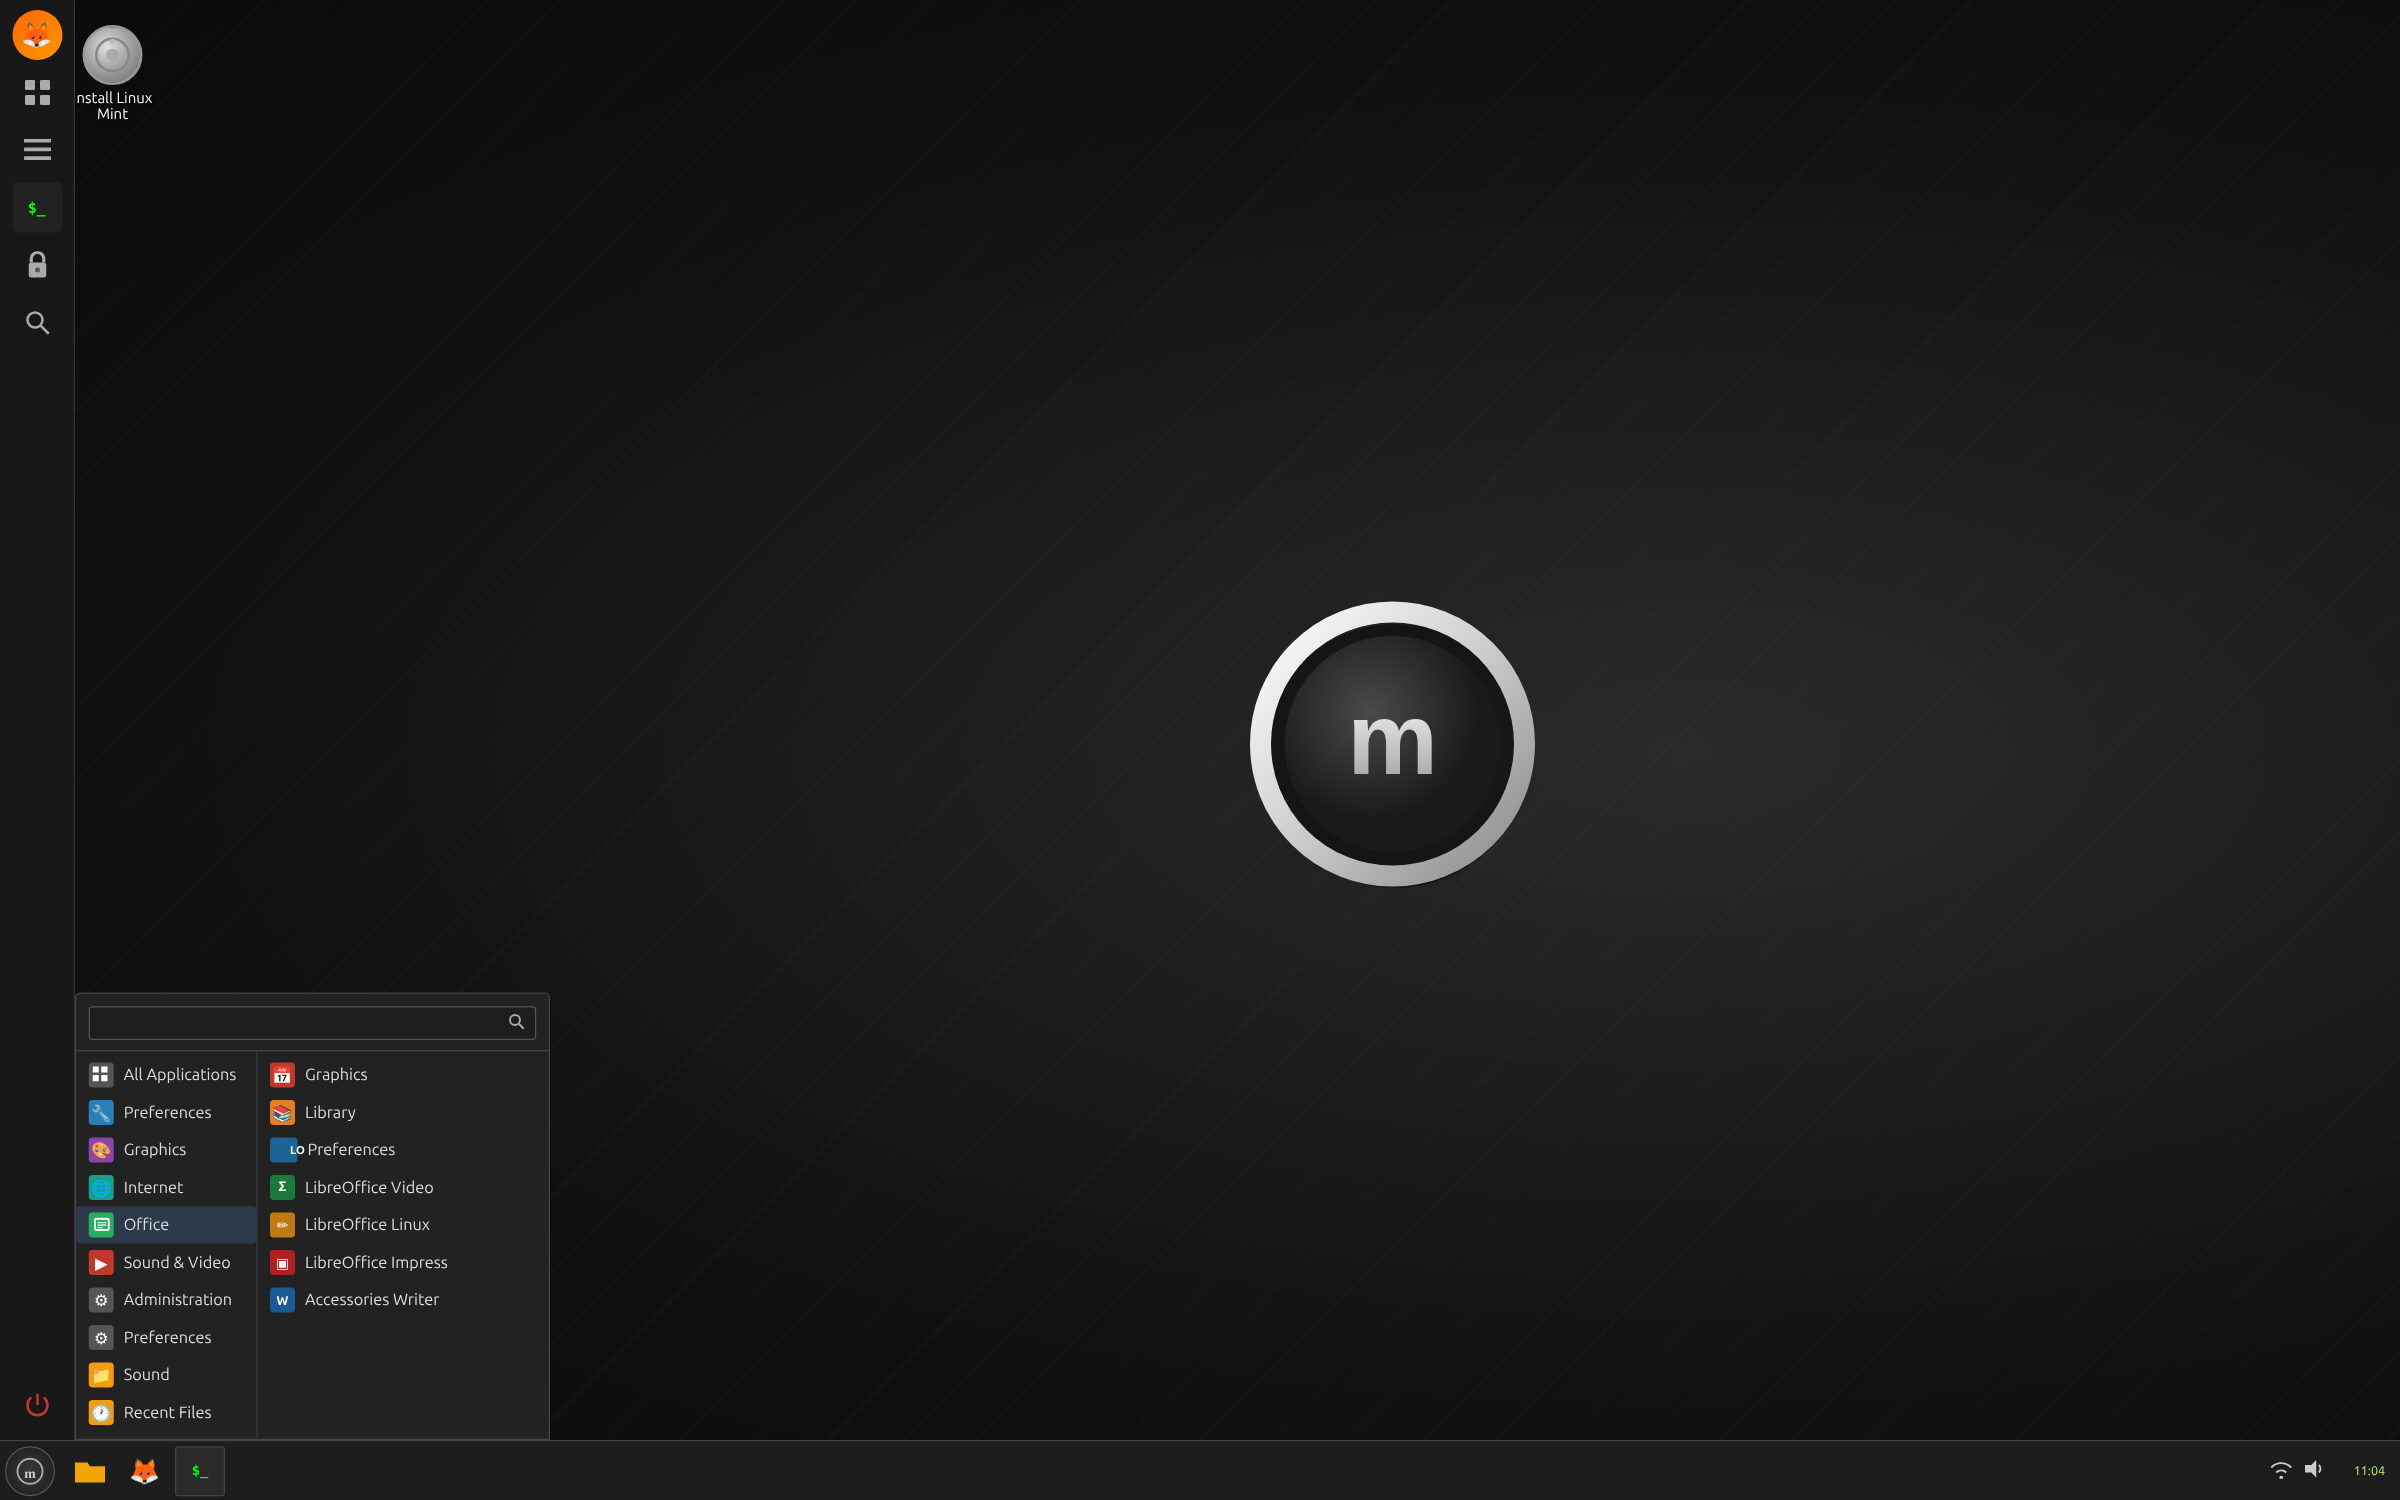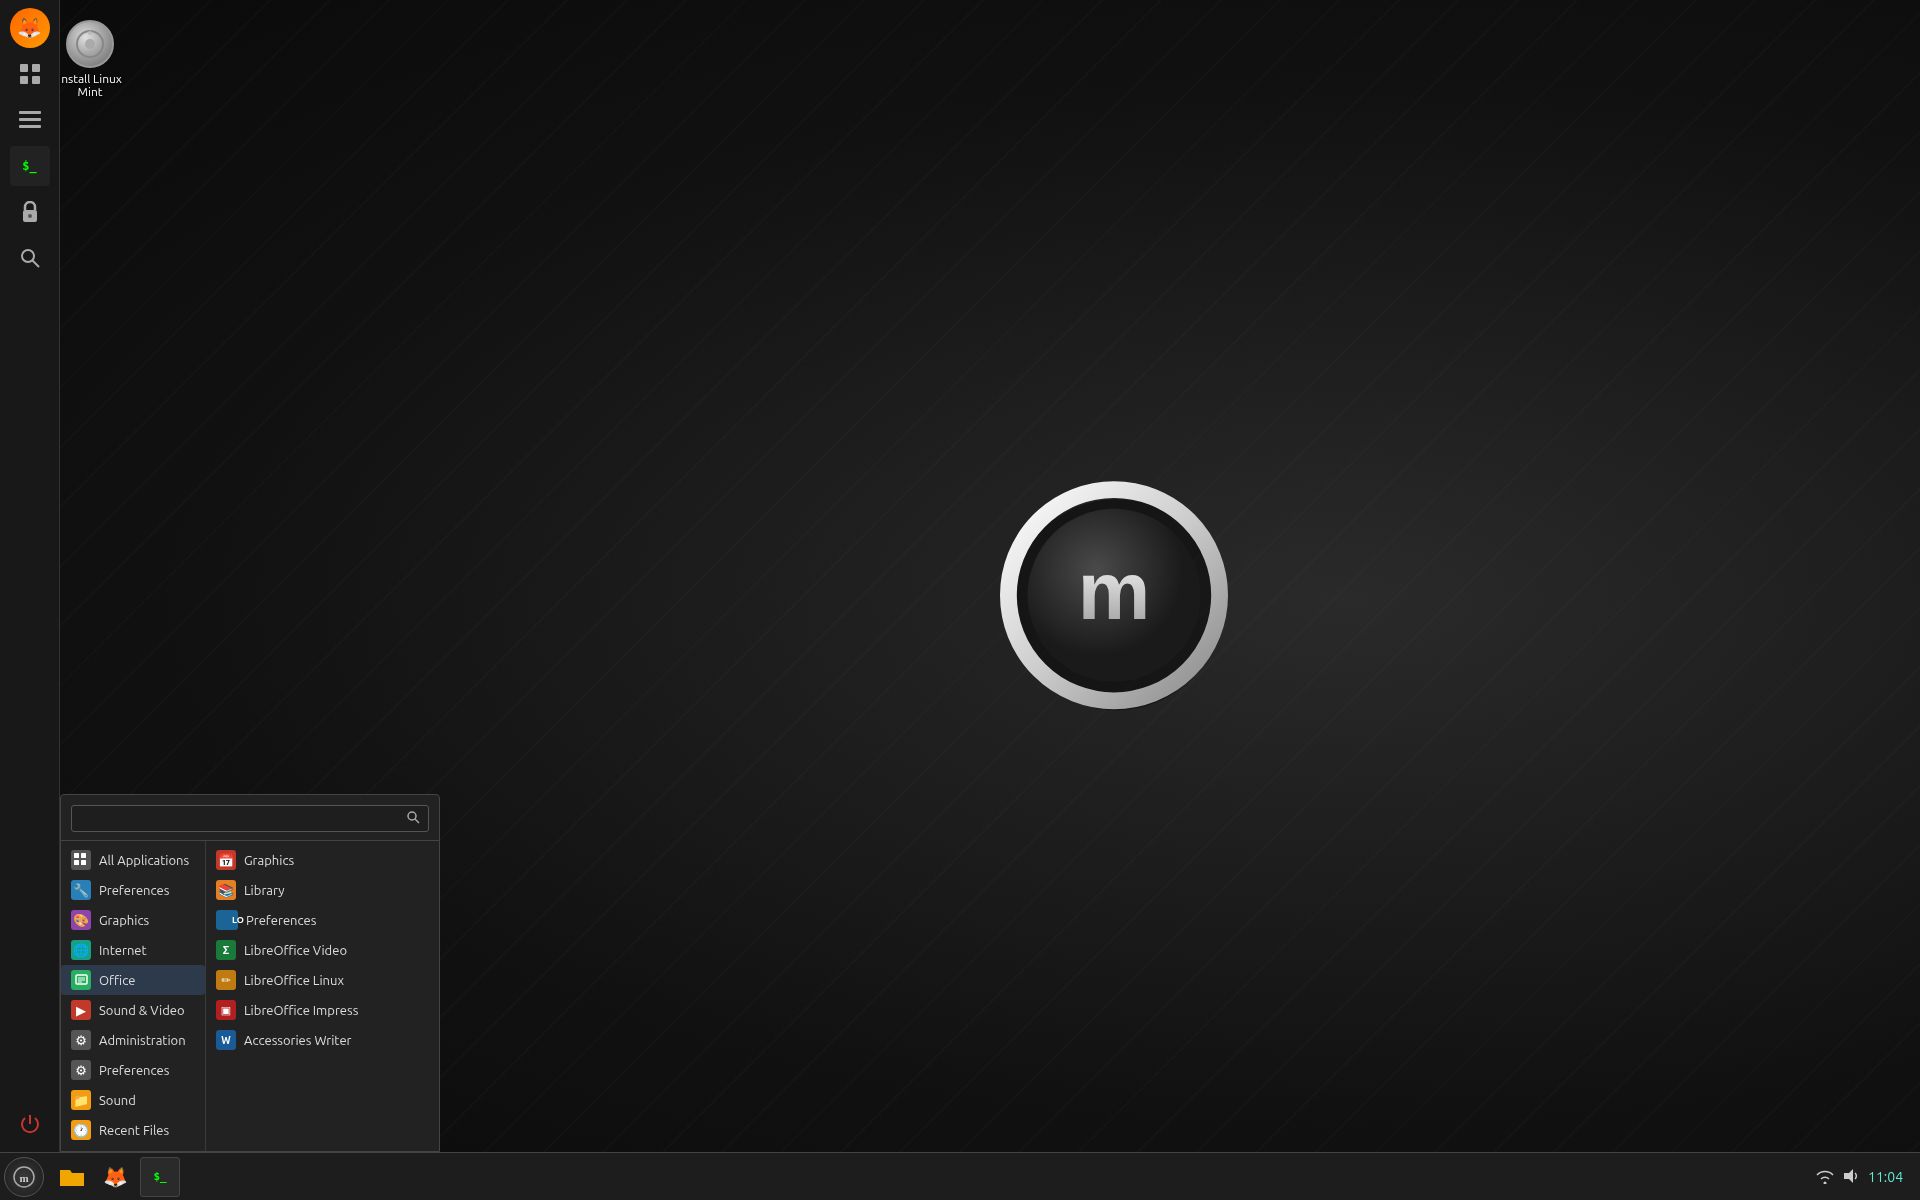--- a/index.html
+++ b/index.html
@@ -503,16 +503,16 @@
         </svg>
       </div>
 
       <div>
         <svg width="18" height="16" viewBox="0 0 18 16" fill="#ccc">
           <polygon points="2,5 7,5 11,1 11,15 7,11 2,11"></polygon>
           <path d="M13 5 a4 4 0 0 1 0 6" fill="none" stroke="#ccc" stroke-width="1.5"></path>
         </svg>
       </div>
 
-      <span style="font-size:14px; color:#5eead4; min-width:40px; text-align:left;">11:04</span>
+      <span style="font-size:10px; color:#bef264; min-width:40px; text-align:right;">11:04</span>
     </div>
   </div>
 </div>
 
 </body></html>

